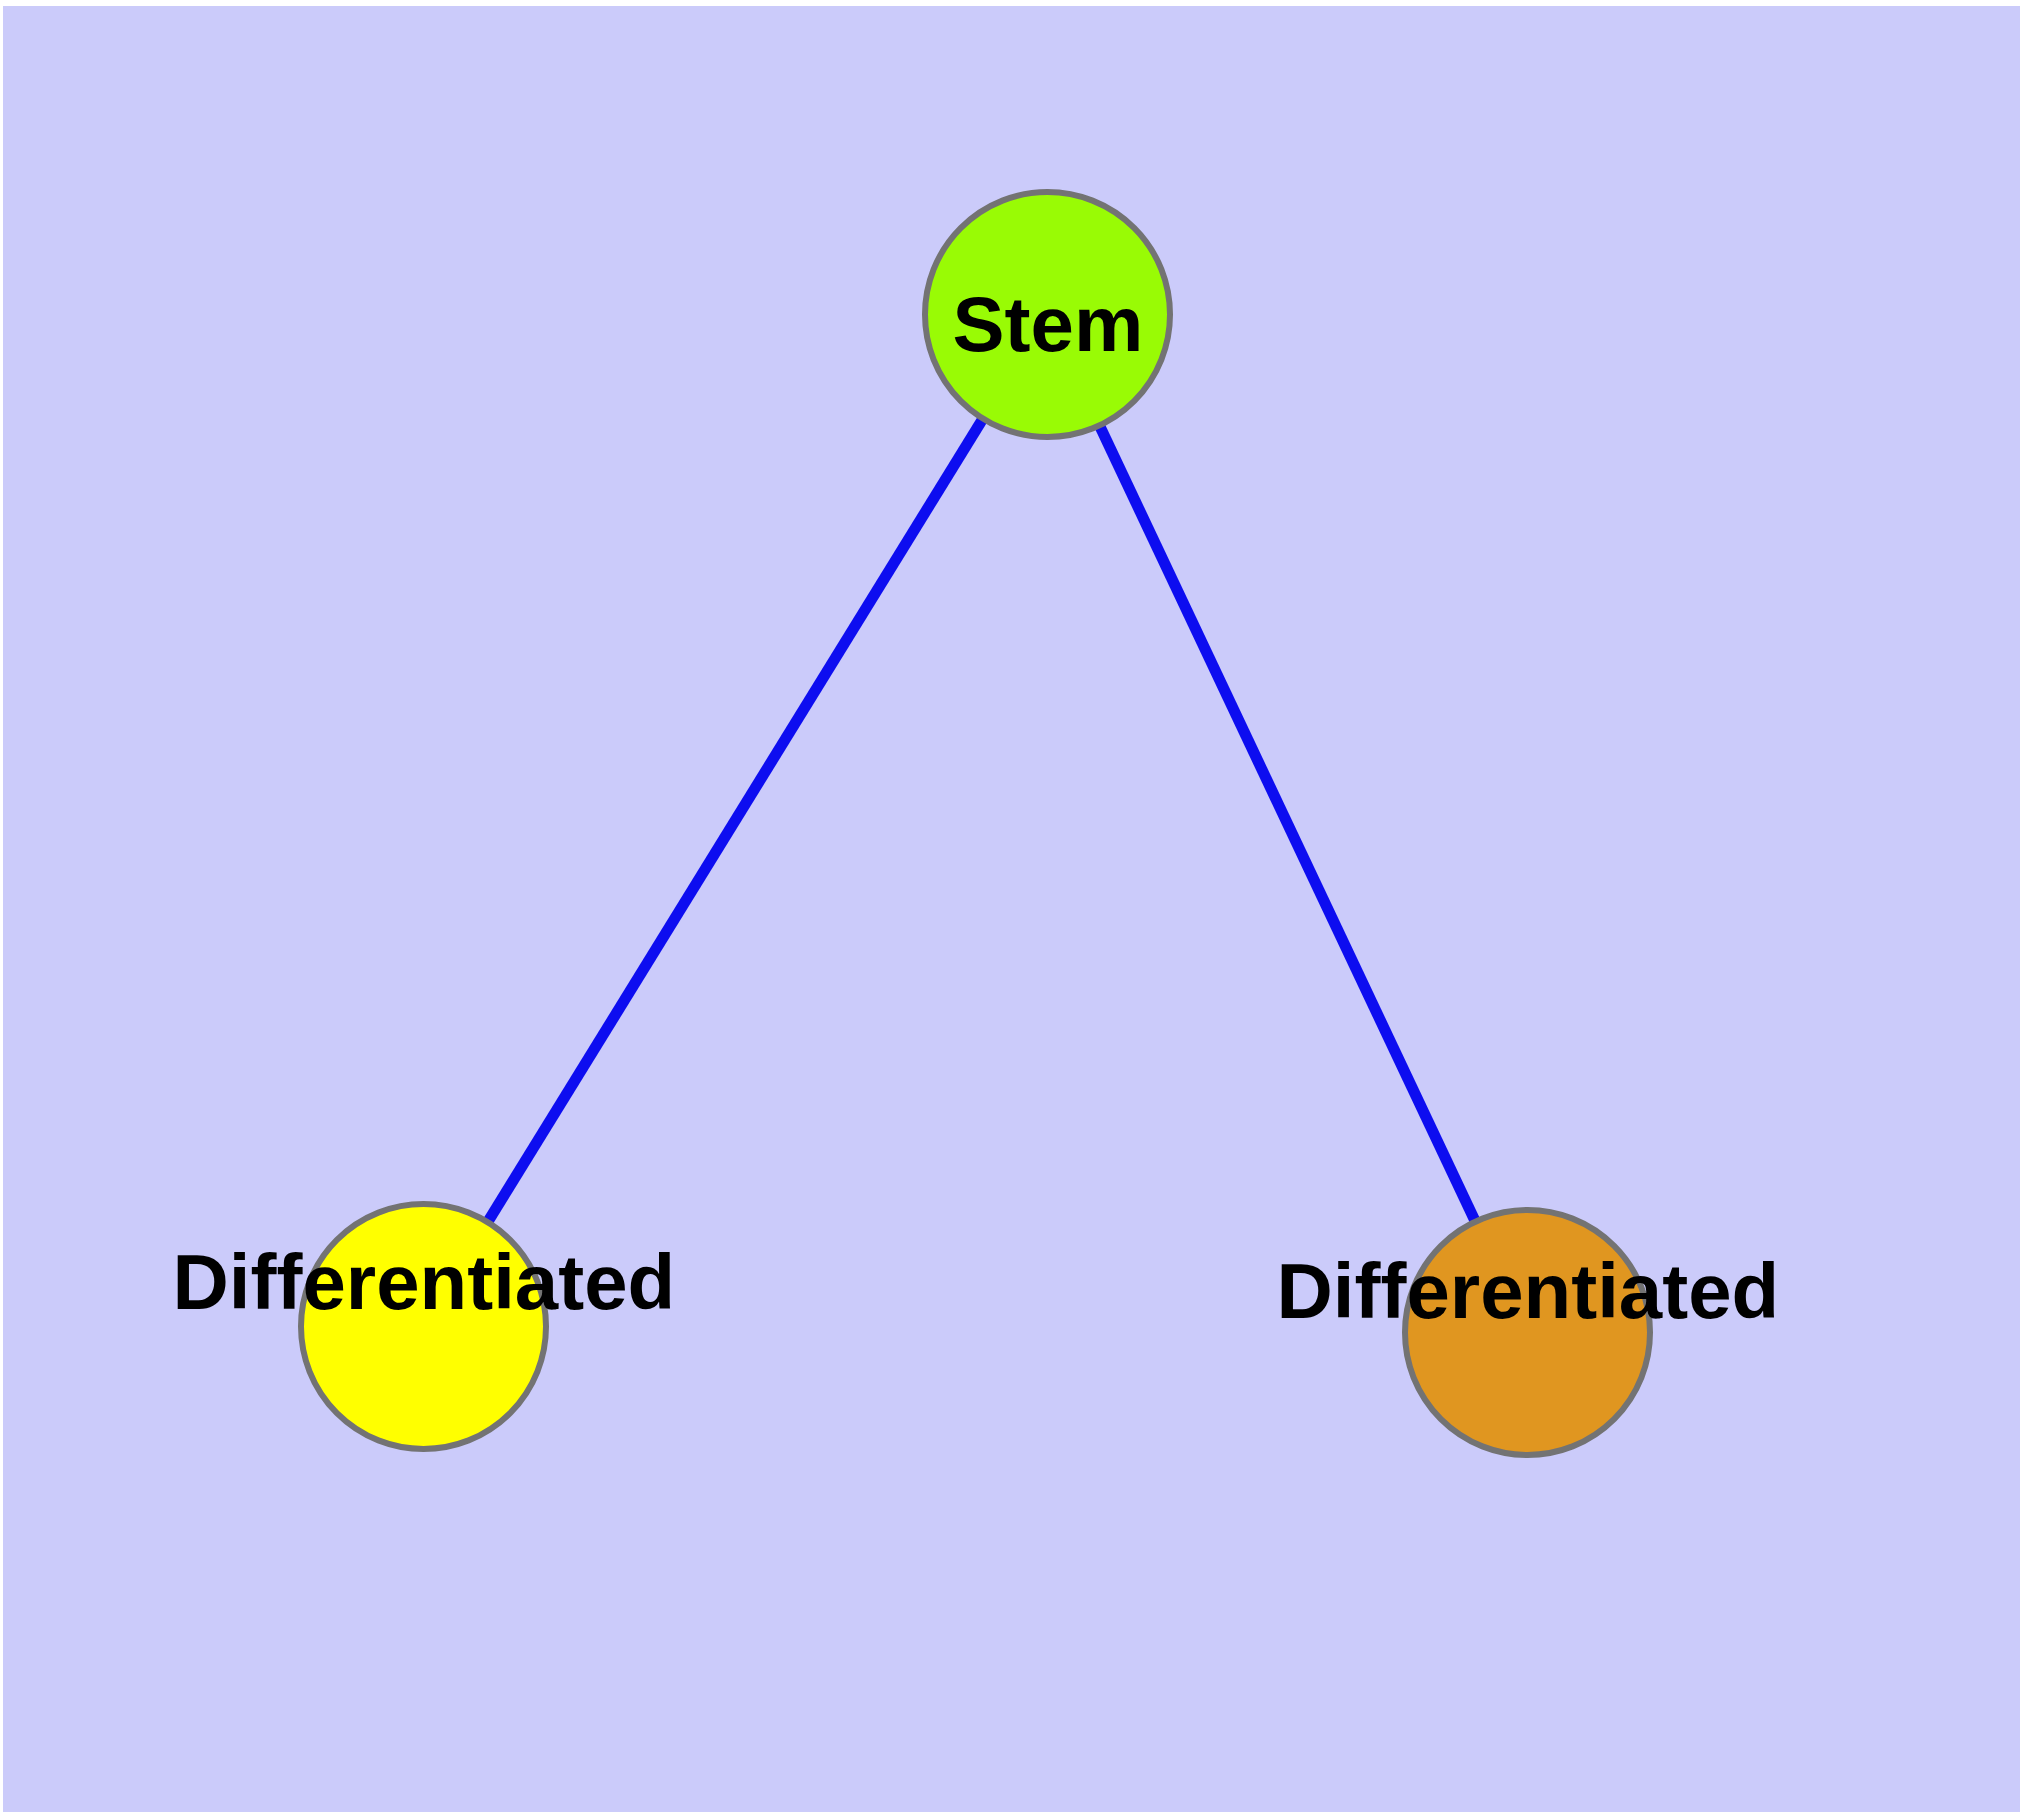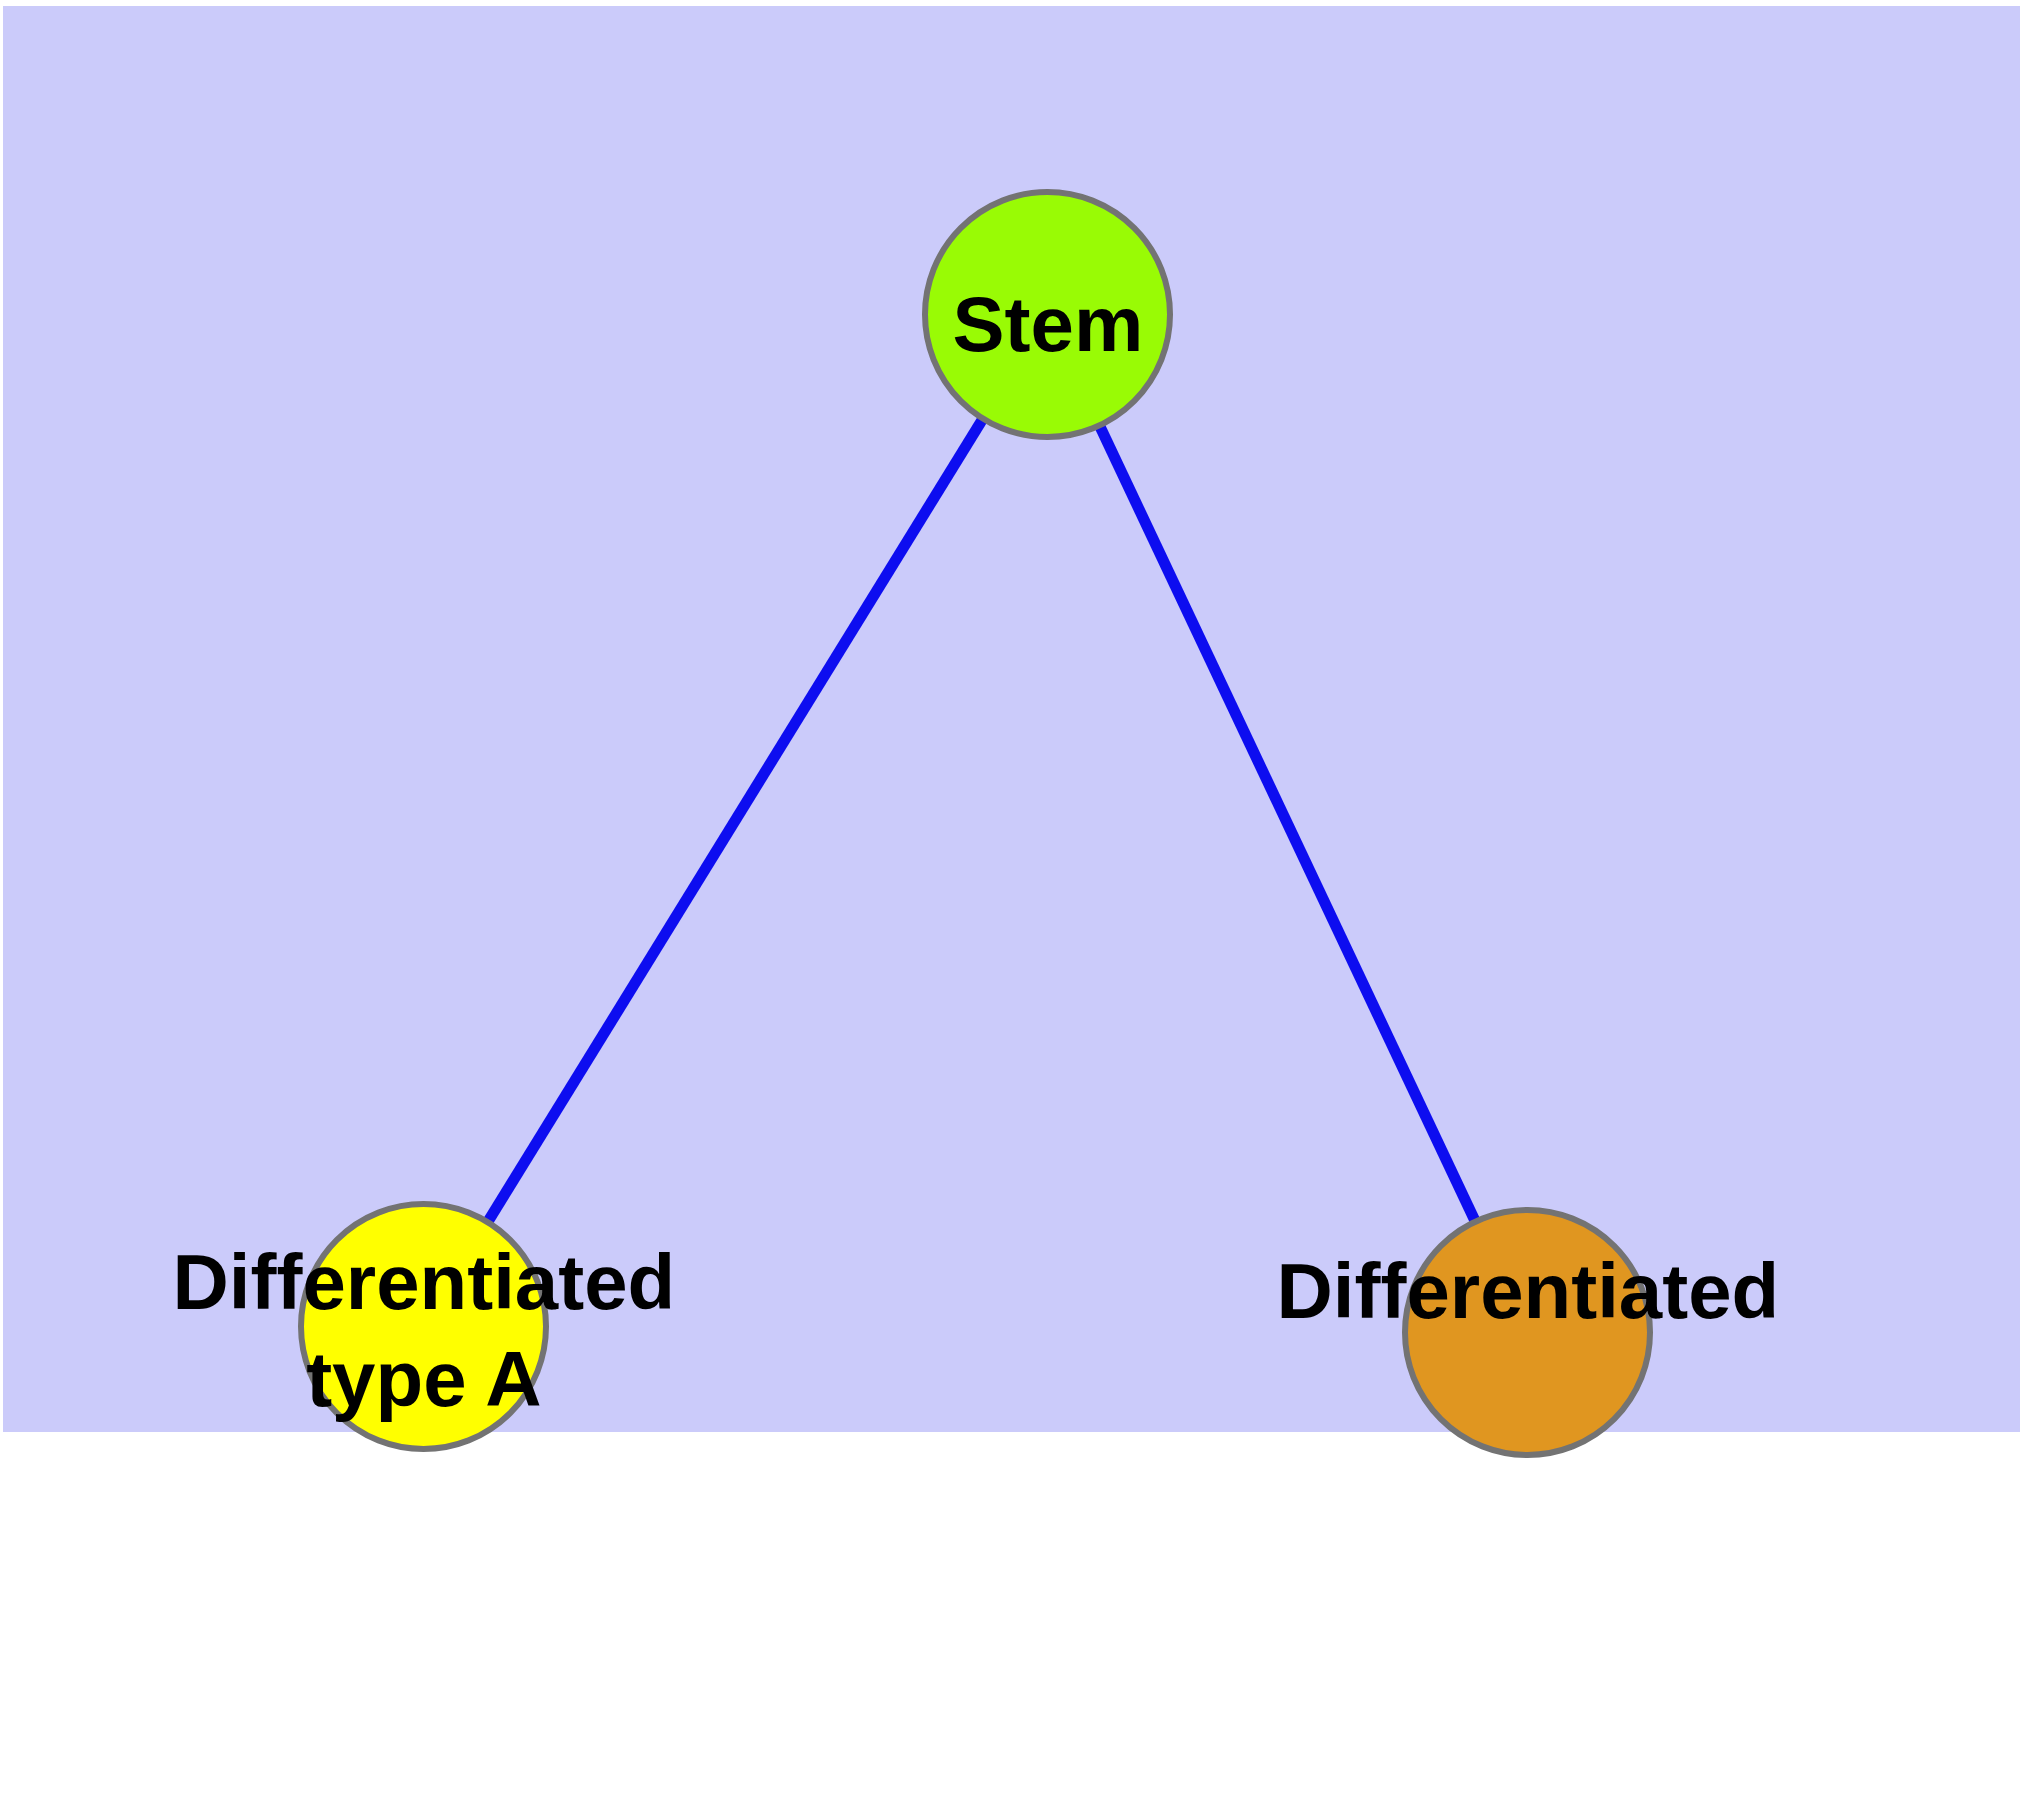--- a/index.html
+++ b/index.html
@@ -14,21 +14,21 @@
     width: 2021px;
     height: 1812px;
     overflow: hidden;
     background: #FFFFFF;
   }
   .canvas {
     position: absolute;
     left: 3.4px;
     top: 6px;
     width: 2017px;
-    height: 1426px;
+    height: 1806px;
     background: #CBCBFA;
   }
   .edges-svg {
     position: absolute;
     left: 0;
     top: 0;
     width: 2017px;
     height: 1806px;
     display: block;
   }
@@ -75,21 +75,20 @@
     <div class="node node-type-a" title="Differentiated type A" style="background-color: rgb(255, 255, 0);"></div>
 
     <div class="node node-type-b" title="Differentiated type B" style="background-color: rgb(224, 150, 32);"></div>
 
     <div class="node-label label-stem" style="color: rgb(0, 0, 0);">
       <span class="label-line">Stem</span>
     </div>
 
     <div class="node-label label-type-a" style="color: rgb(0, 0, 0);">
       <span class="label-line">Differentiated</span>
-      <span class="label-line">type A</span>
     </div>
 
     <div class="node-label label-type-b" style="color: rgb(0, 0, 0);">
       <span class="label-line">Differentiated</span>
     </div>
 
   </div>
 </div>
 
 

